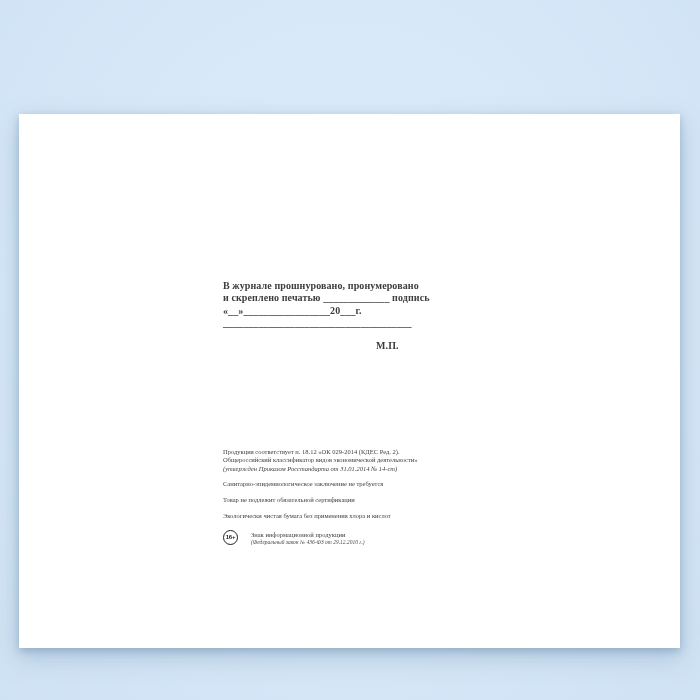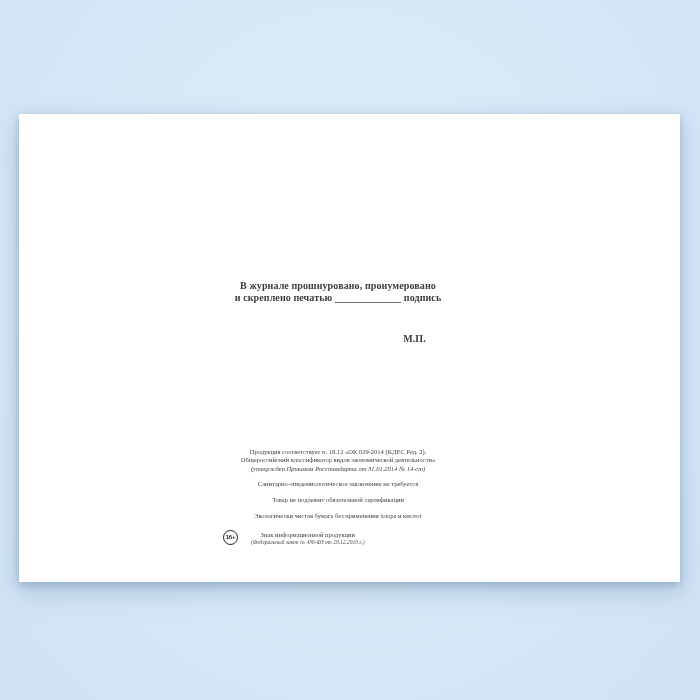--- a/index.html
+++ b/index.html
@@ -12,39 +12,38 @@
     height: 700px;
     overflow: hidden;
     background: radial-gradient(ellipse at 50% 42%, #deeefb 0%, #d6e8f8 55%, #cfe2f4 100%);
     font-family: "Liberation Serif", "DejaVu Serif", serif;
   }
   .page {
     position: absolute;
     left: 19px;
     top: 114px;
     width: 661px;
-    height: 468px;
+    height: 534px;
     background: #ffffff;
     box-shadow: 0 3px 8px rgba(115, 145, 175, 0.55), 0 10px 24px rgba(115, 145, 175, 0.35);
-    text-align: center;
   }
   .binding-block {
     position: absolute;
     left: 204px;
     top: 166px;
     width: 230px;
     color: #3c3c3c;
     font-size: 10px;
     line-height: 12.4px;
     font-weight: bold;
     white-space: nowrap;
     letter-spacing: 0.1px;
   }
   .stamp-line {
-    margin-top: 28px;
+    margin-top: 10px;
     text-indent: 153px;
   }
   .info-block {
     position: absolute;
     left: 204px;
     top: 334px;
     width: 230px;
     color: #424242;
     font-size: 6.5px;
     line-height: 8.3px;
@@ -98,20 +97,22 @@
 </style>
 </head>
 <body>
 
 <div class="stage">
   <div class="page">
 
     <div class="binding-block">
       <div class="b-line">В журнале прошнуровано, пронумеровано</div>
       <div class="b-line">и скреплено печатью _____________ подпись</div>
+      <div class="b-line">«__»_________________20___г.</div>
+      <div class="b-line">_____________________________________</div>
       <div class="b-line stamp-line">М.П.</div>
     </div>
 
     <div class="info-block">
       <div class="i-line">Продукция соответствует п. 18.12 «ОК 029-2014 (КДЕС Ред. 2).</div>
       <div class="i-line">Общероссийский классификатор видов экономической деятельности»</div>
       <div class="i-line italic">(утвержден Приказом Росстандарта от 31.01.2014 № 14-ст)</div>
 
       <div class="i-line spaced-first">Санитарно-эпидемиологическое заключение не требуется</div>
       <div class="i-line spaced">Товар не подлежит обязательной сертификации</div>

